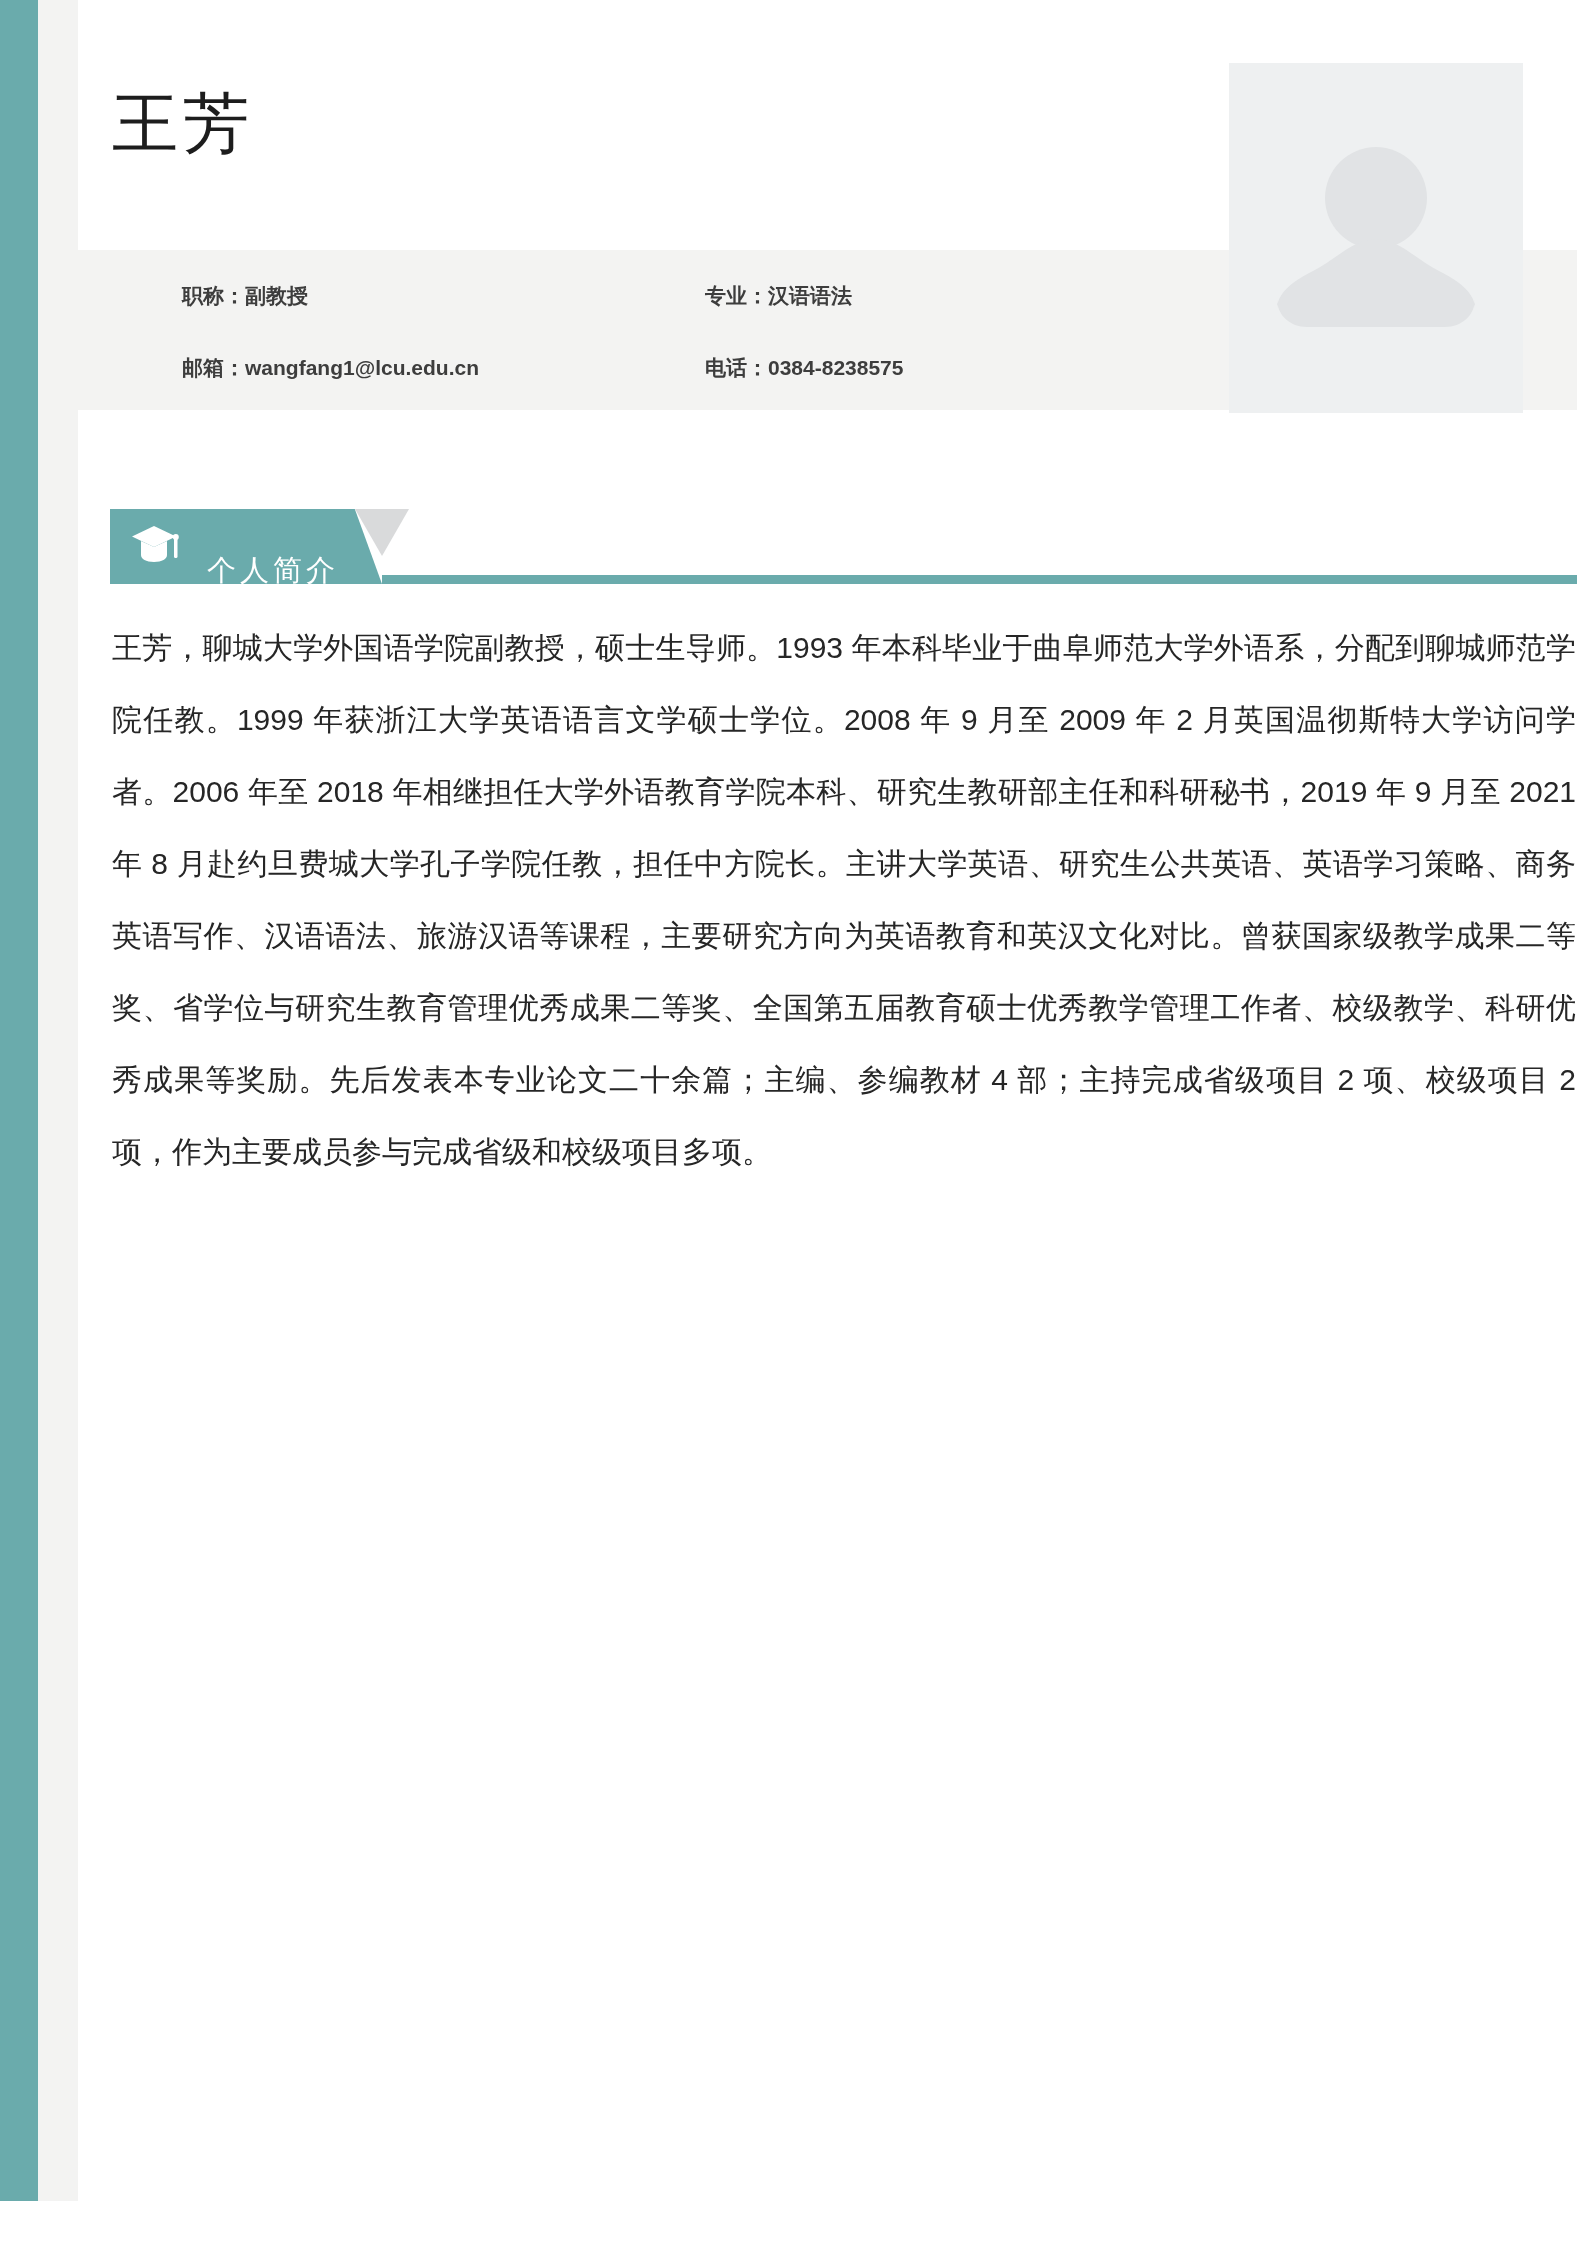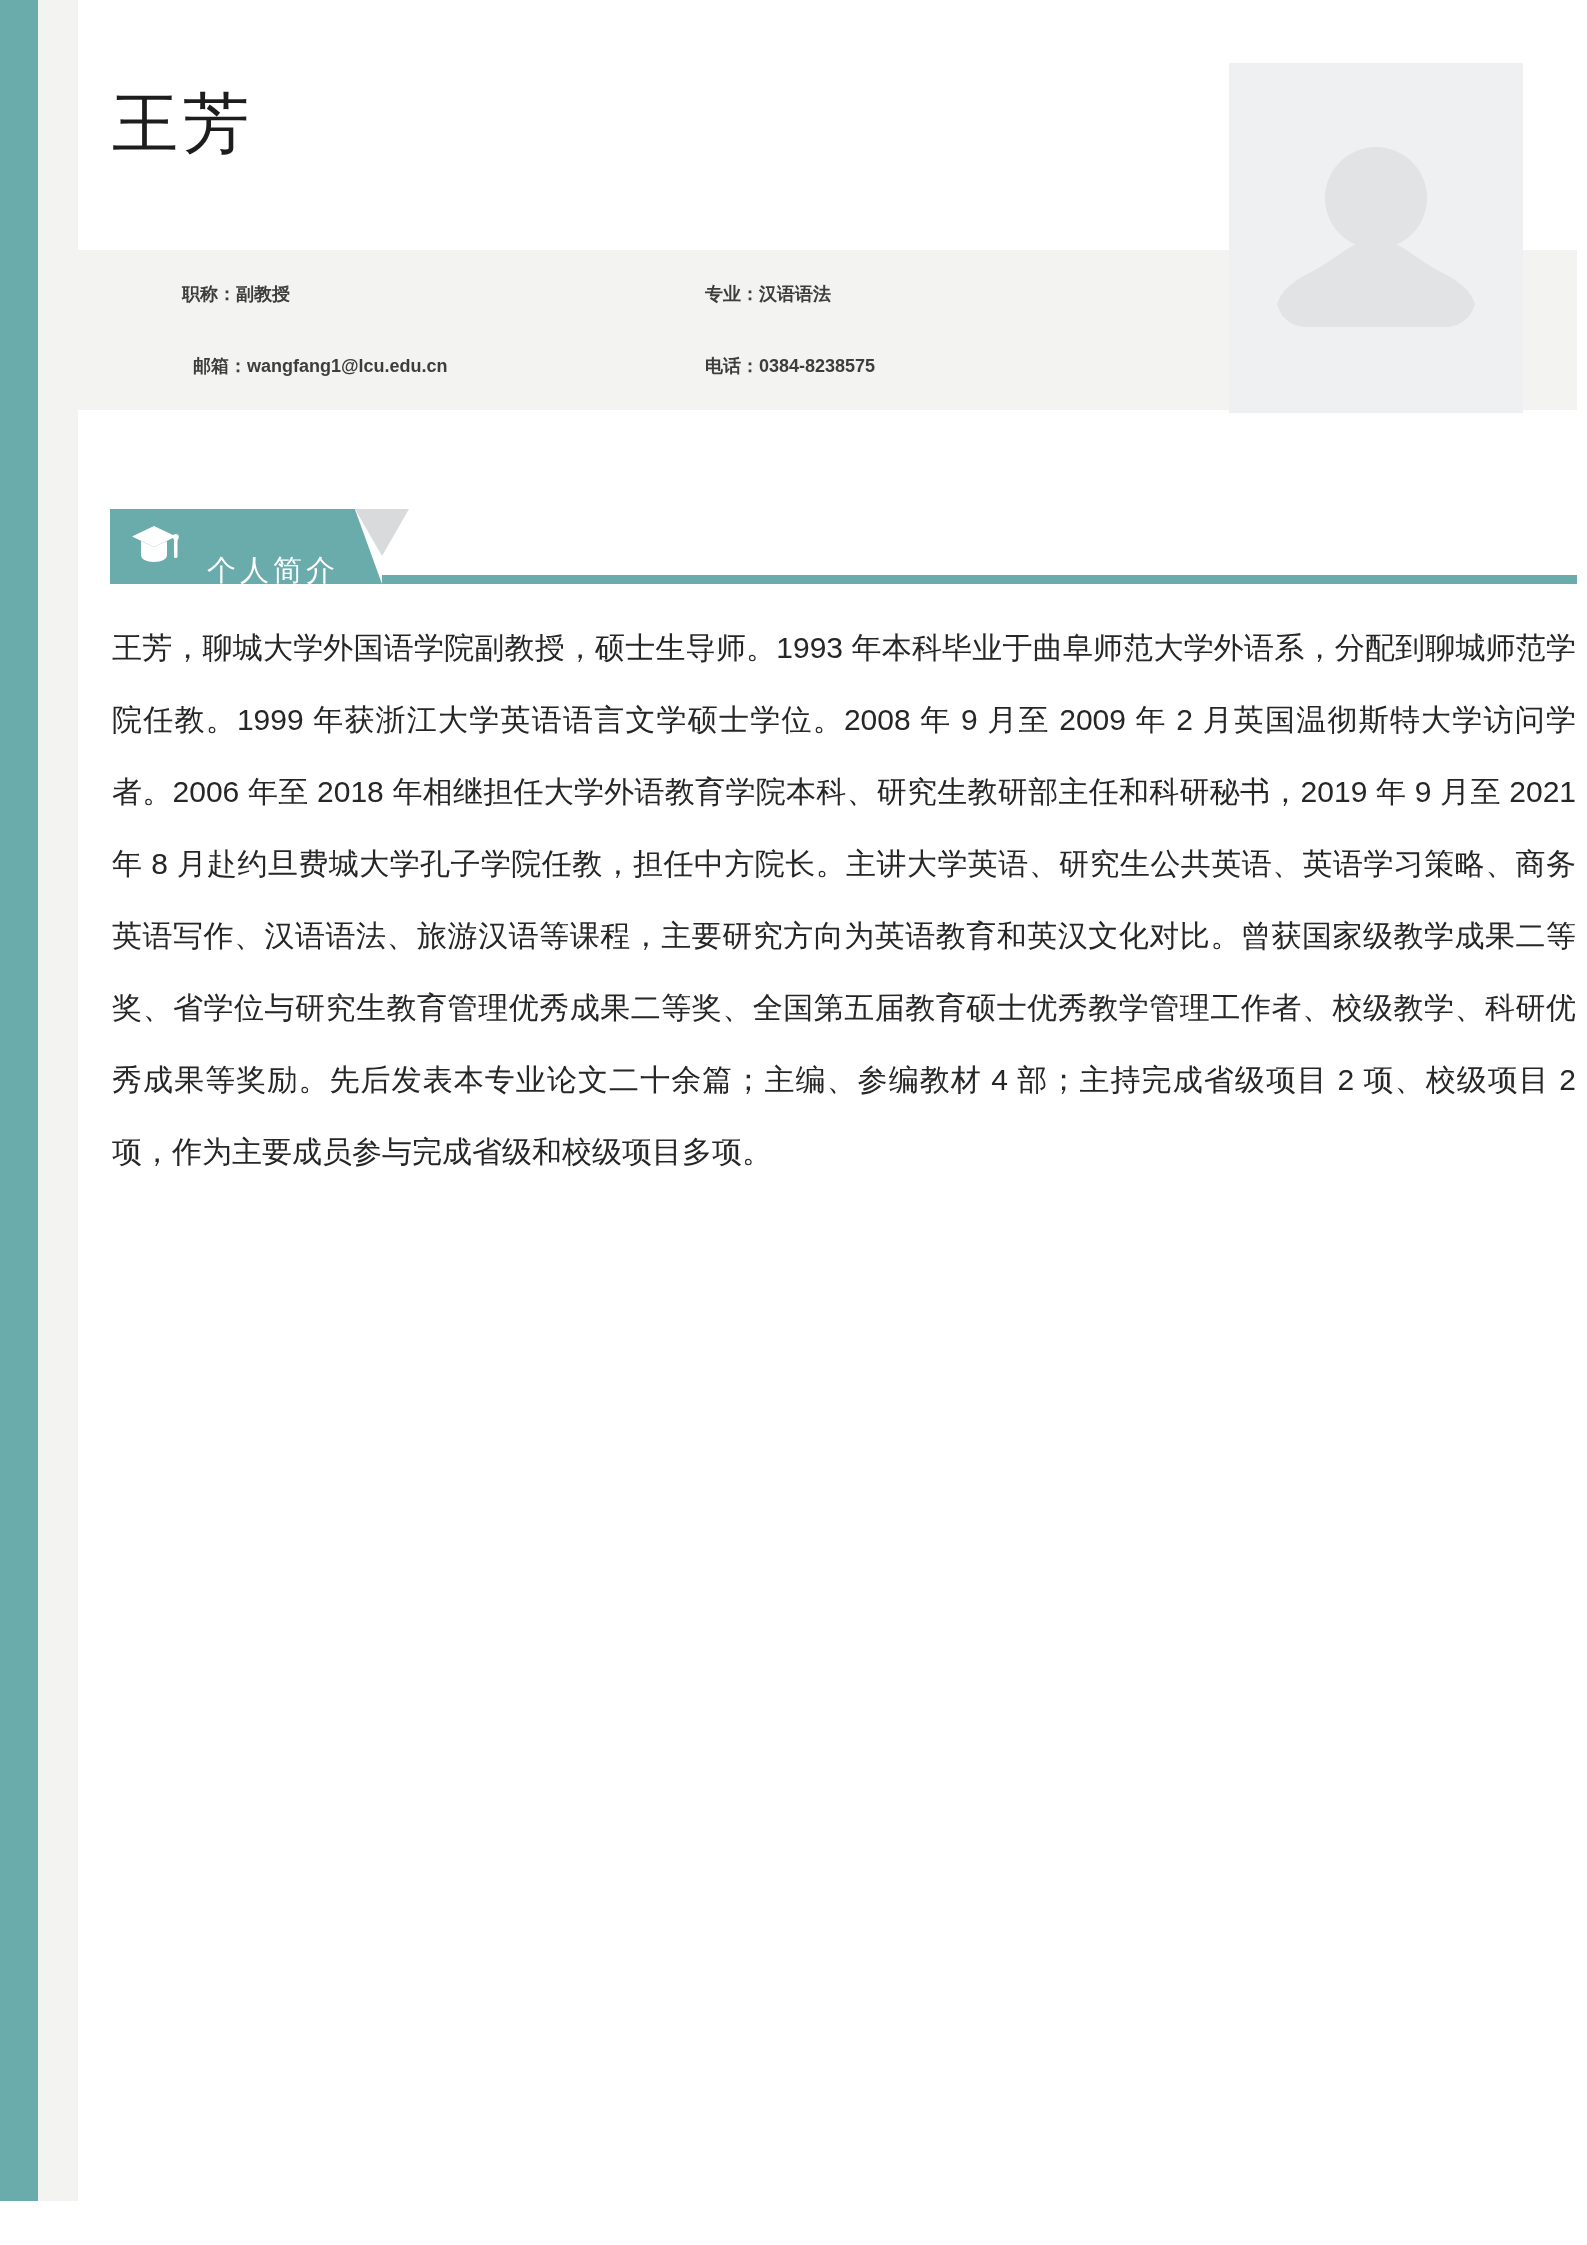--- a/index.html
+++ b/index.html
@@ -9,24 +9,24 @@
   
   .side-teal { position:absolute; left:0; top:0; width:38px; height:2201px; background:#6aabac; }
   .side-gray { position:absolute; left:38px; top:0; width:40px; height:2201px; background:#f3f3f2; }
 
   
   .name { position:absolute; left:112px; top:84px; font-size:66px; line-height:1.2;
     color:#1d1d1d; font-weight:500; letter-spacing:5px;font-family:Liberation Serif, serif; }
 
   
   .info-box { position:absolute; left:76px; top:250px; width:1501px; height:160px; background:#f3f3f2; }
-  .info-cell { position:absolute; font-size:18px; font-weight:bold; color:#3d3d3d; white-space:nowrap; }
+  .info-cell { position:absolute; font-size:21px; font-weight:bold; color:#3d3d3d; white-space:nowrap; }
   .c-r1c1 { left:106px; top:32px; }
   .c-r1c2 { left:629px; top:32px; }
-  .c-r2c1 { left:106px; top:104px;margin-left:11px; }
+  .c-r2c1 { left:106px; top:104px; }
   .c-r2c2 { left:629px; top:104px; }
 
   
   .avatar-box { position:absolute; left:1229px; top:63px; width:294px; height:350px; background:#eef0f1; }
   .avatar-box svg { position:absolute; left:0; top:0; }
 
   
   .section-banner { position:absolute; left:110px; top:509px; width:1467px; height:75px; }
   .banner-block { position:absolute; left:0; top:0; width:272px; height:75px; background:#6aabac;
     clip-path:polygon(0 0, 90% 0, 100% 100%, 0 100%); }

